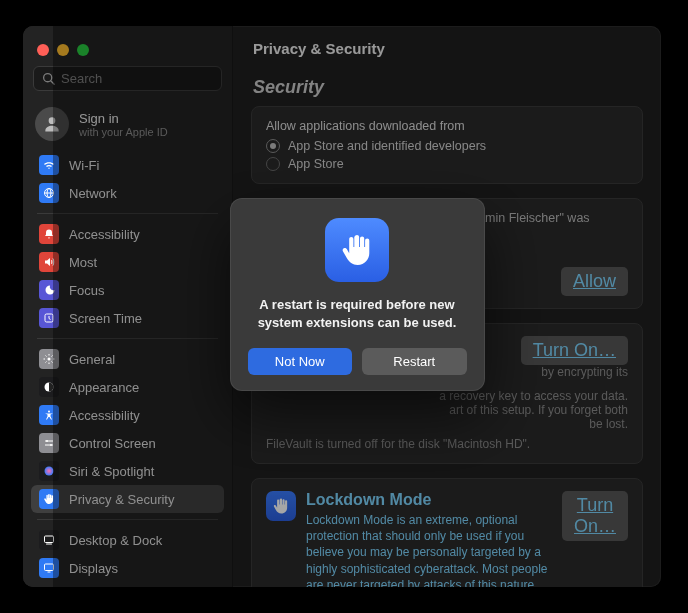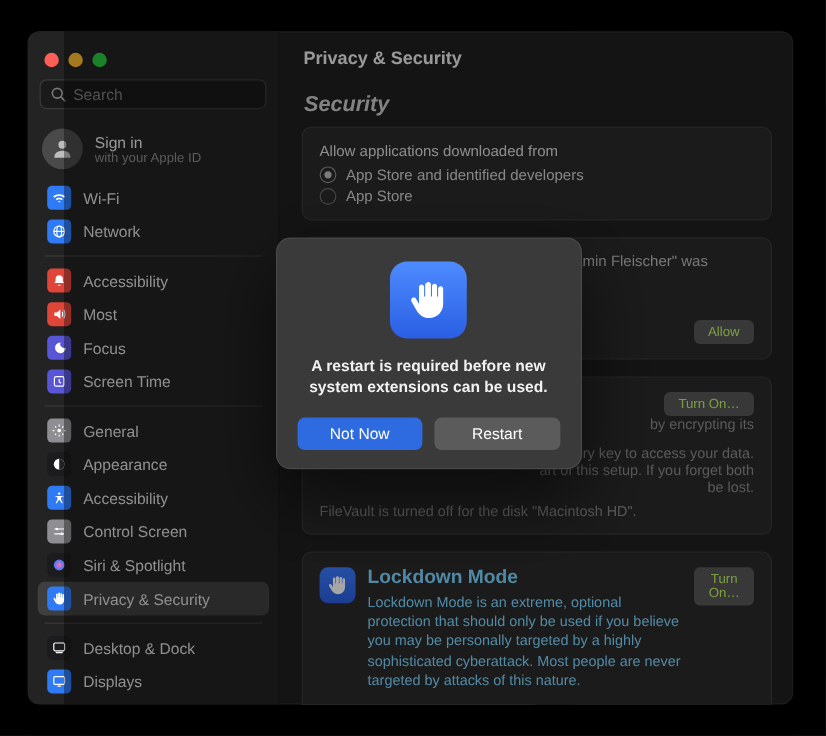--- a/index.html
+++ b/index.html
@@ -137,23 +137,23 @@
   .radio .dot{
     width:14px; height:14px; border-radius:50%;
     border:1.5px solid #6a6a6a; display:inline-block; position:relative;
   }
   .radio .dot.checked{ border-color:#8a8a8a; }
   .radio .dot.checked::after{
     content:""; position:absolute; inset:3px; border-radius:50%; background:#bdbdbd;
   }
 
   .pill-btn {
-    background:#565656; color:#bef264;
+    background:#565656; color:#7dd3fc;
     border:none; border-radius:5px;
-    padding:4px 12px; font-size:11px;
+    padding:4px 12px; font-size:18px;text-decoration:underline;
   }
 
   .lockdown-icon {
     width:30px; height:30px; border-radius:7px;
     background: linear-gradient(#3a7bfd,#2b5fe0);
     display:flex; align-items:center; justify-content:center;
     flex:0 0 30px; margin-right:10px;
   }
   .lockdown-body h4 { font-size:16px; color:#7dd3fc; font-weight:600; }
   .lockdown-body p { font-size:12px; color:#7dd3fc; line-height:1.35; margin-top:3px; }

